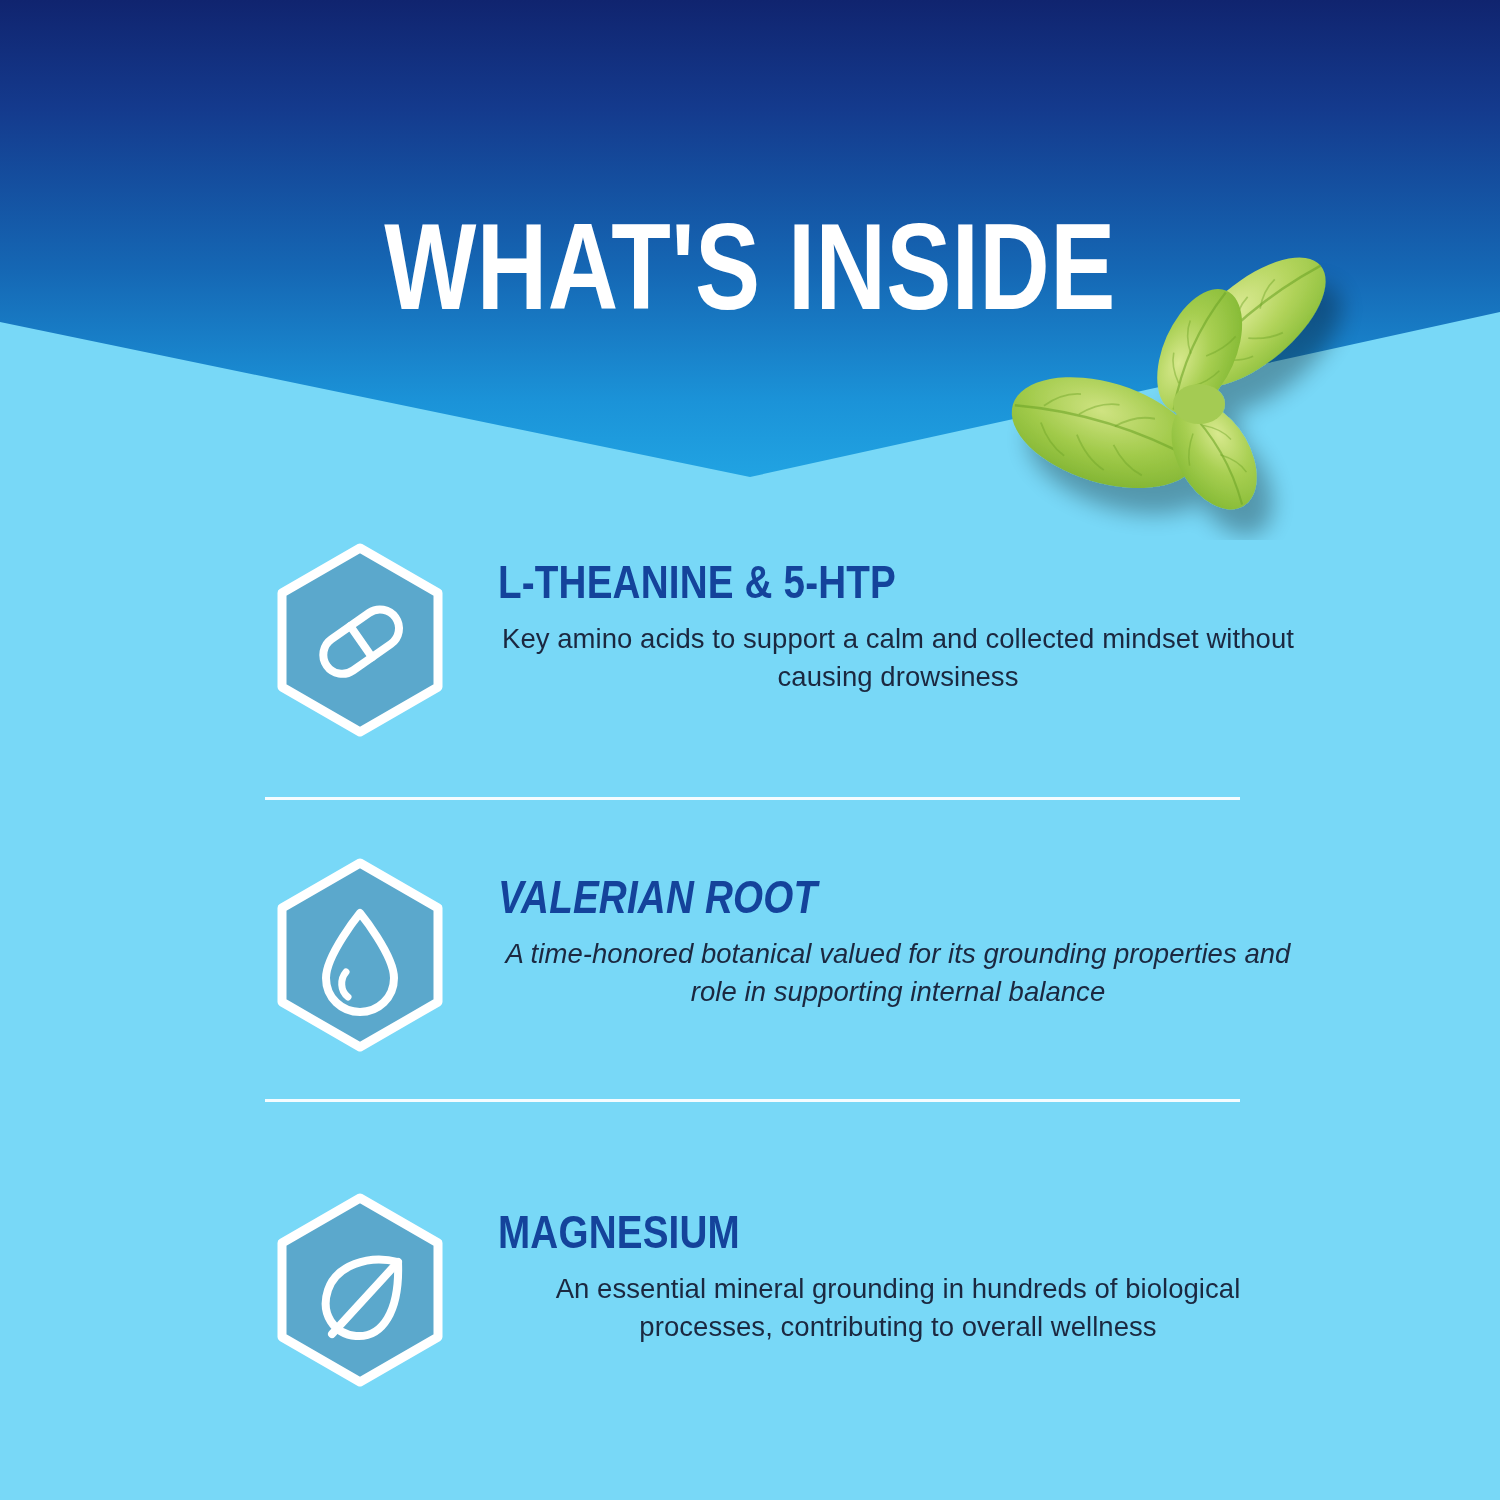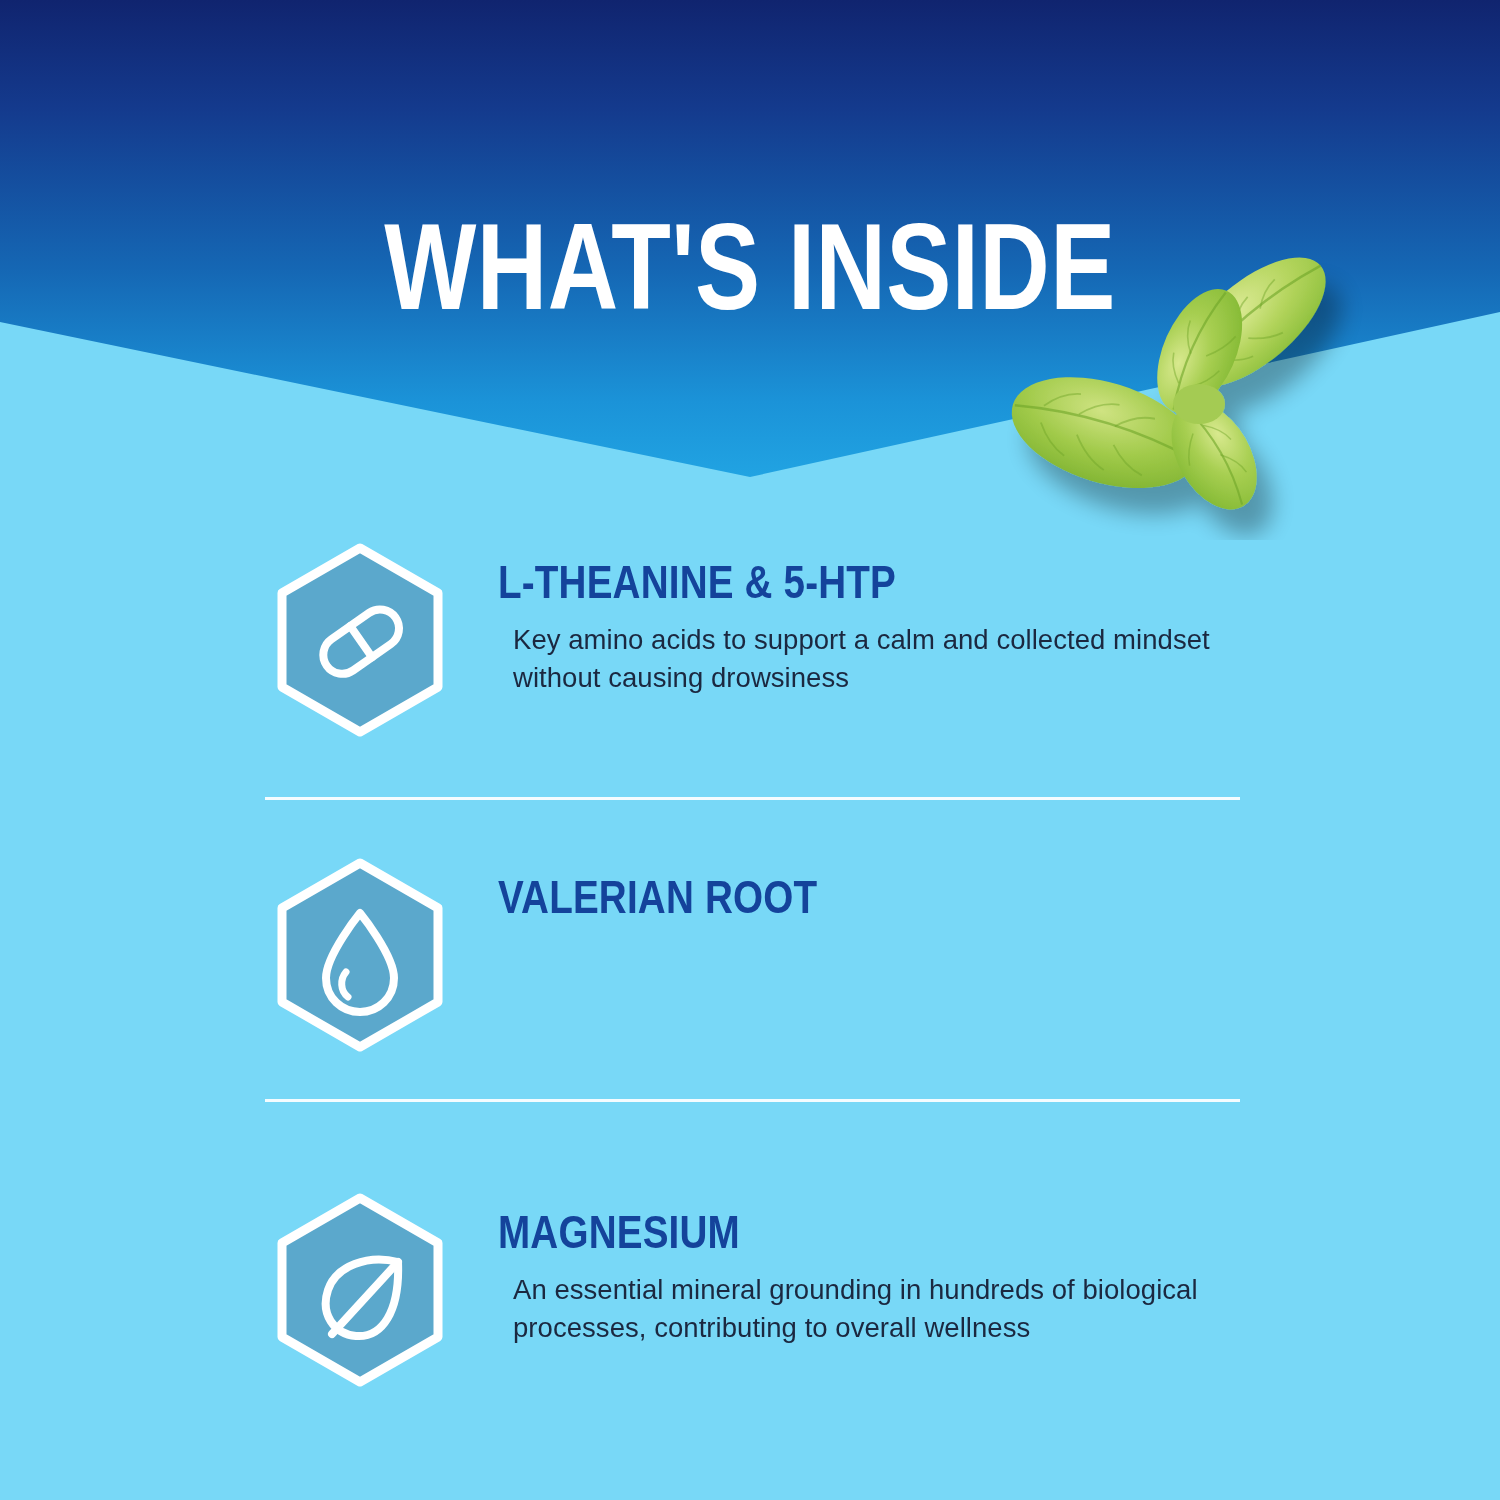--- a/index.html
+++ b/index.html
@@ -80,21 +80,21 @@
     z-index: 5;
   }
 
   .row {
     position: absolute;
     left: 0;
     width: 1500px;
     height: 240px;
   }
   .row-1 { top: 540px; }
-  .row-2 { top: 855px; }
+  .row-2 { top: 855px; font-style: italic; }
   .row-3 { top: 1190px; }
 
   .hex-wrap {
     position: absolute;
     left: 270px;
     top: 0;
     width: 180px;
     height: 200px;
   }
   .hex-wrap svg { display: block; width: 180px; height: 200px; }
@@ -119,22 +119,23 @@
     white-space: nowrap;
   }
 
   .row-body {
     color: #1b2840;
     font-family: "Liberation Sans", sans-serif;
     font-weight: 400;
     font-size: 27.5px;
     line-height: 38px;
     letter-spacing: 0.05px;
-    margin: 15px;
+    margin: 0;
     max-width: 800px;
+    text-align: center;
   }
 
   
   .divider {
     position: absolute;
     left: 265px;
     width: 975px;
     height: 3px;
     background: #ffffff;
     opacity: 0.92;
@@ -250,20 +251,21 @@
       <div class="hex-wrap">
         <svg viewBox="0 0 180 200" xmlns="http://www.w3.org/2000/svg">
           <polygon points="90,8 168,53 168,147 90,192 12,147 12,53" fill="#5ba8cc" stroke="#ffffff" stroke-width="9" stroke-linejoin="round"></polygon>
           <path d="M90 58 C90 58 124 100 124 123 C124 143 108 157 90 157
                    C72 157 56 143 56 123 C56 100 90 58 90 58 Z" fill="none" stroke="#ffffff" stroke-width="8" stroke-linecap="round" stroke-linejoin="round"></path>
           <path d="M76 117 C70 124 70 136 78 142" fill="none" stroke="#ffffff" stroke-width="7" stroke-linecap="round"></path>
         </svg>
       </div>
       <div class="row-text">
         <div class="row-heading">VALERIAN ROOT</div>
+        <div class="row-body">A time-honored botanical valued for its grounding properties and role in supporting internal balance</div>
       </div>
     </div>
 
     <div class="row row-3">
       <div class="hex-wrap">
         <svg viewBox="0 0 180 200" xmlns="http://www.w3.org/2000/svg">
           <polygon points="90,8 168,53 168,147 90,192 12,147 12,53" fill="#5ba8cc" stroke="#ffffff" stroke-width="9" stroke-linejoin="round"></polygon>
           <path d="M128 72 C98 64 66 76 58 100 C50 124 64 144 86 146
                    C112 148 130 122 128 72 Z" fill="none" stroke="#ffffff" stroke-width="8" stroke-linecap="round" stroke-linejoin="round"></path>
           <path d="M128 72 L62 144" fill="none" stroke="#ffffff" stroke-width="8" stroke-linecap="round"></path>

